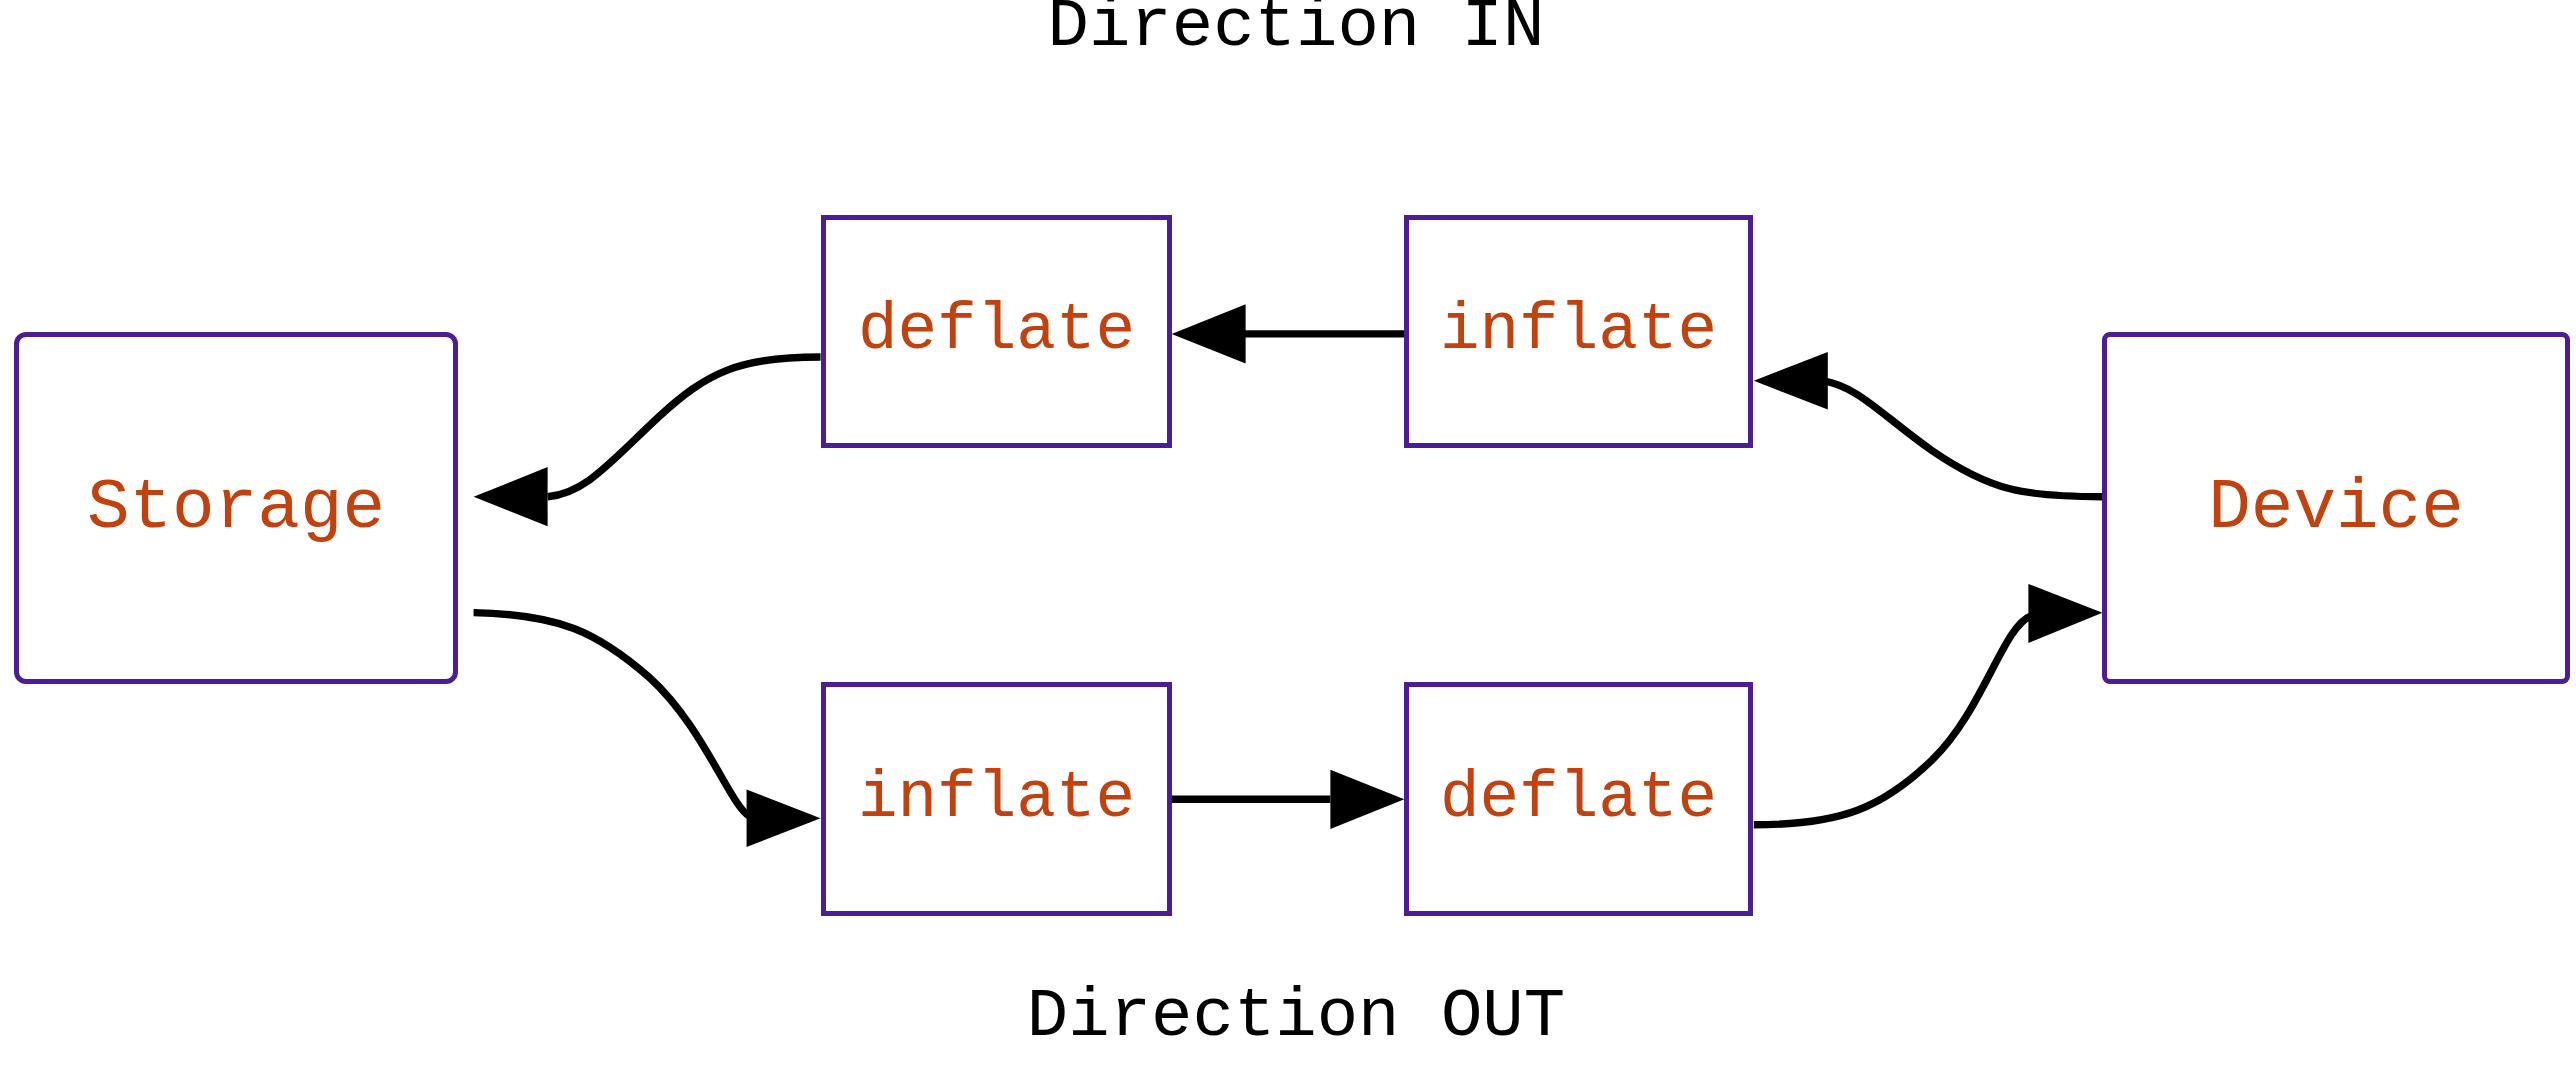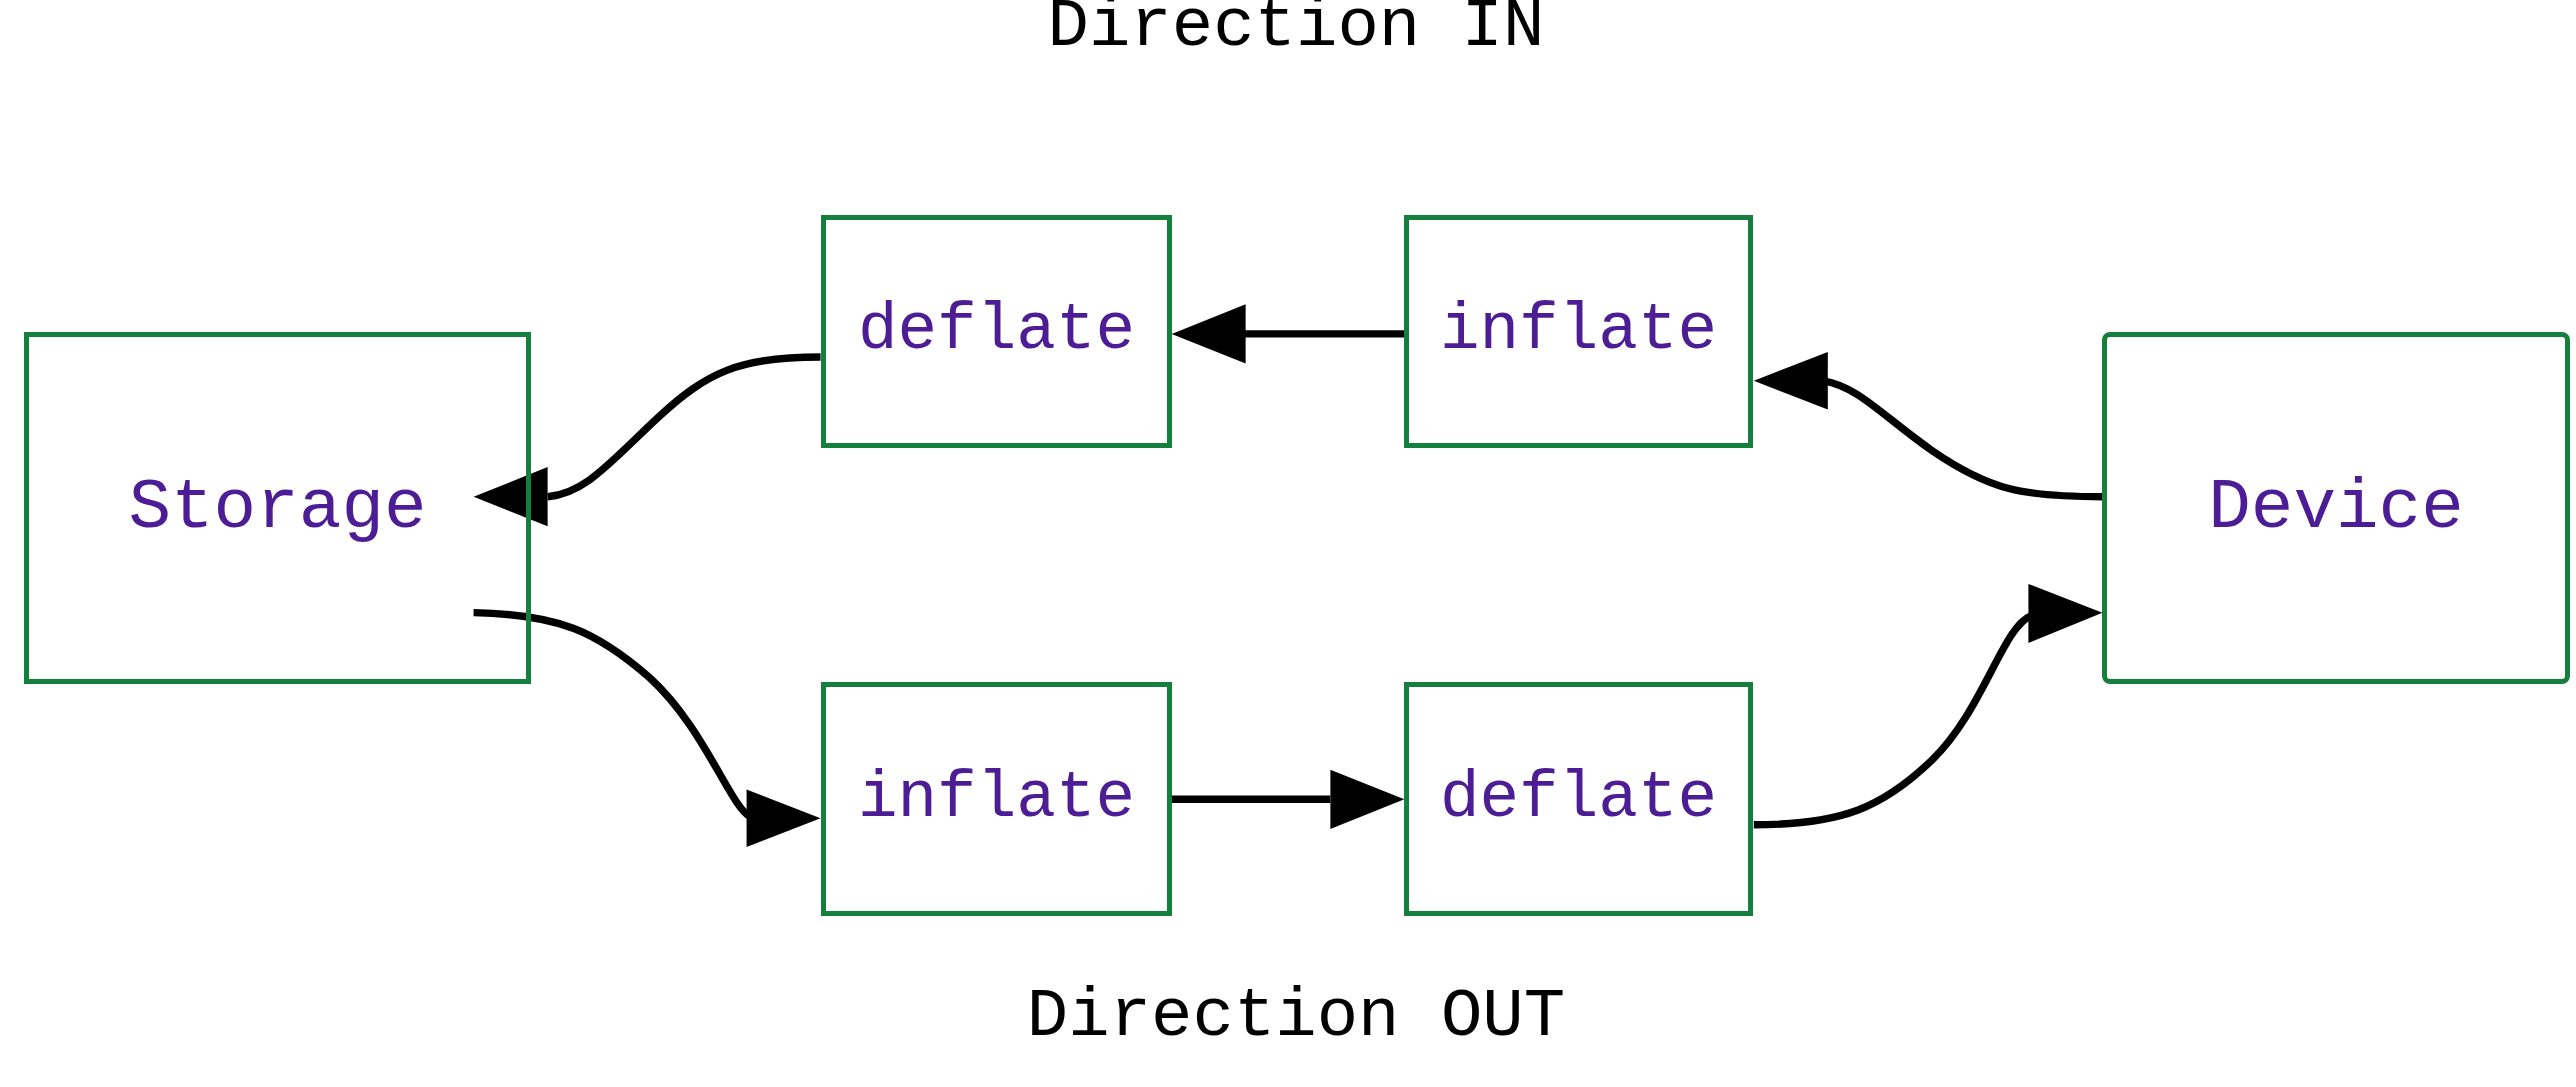--- a/index.html
+++ b/index.html
@@ -22,28 +22,28 @@
   #diagram-svg {
     position: absolute;
     left: 0;
     top: 0;
     width: 2576px;
     height: 1088px;
   }
   .node-box {
     position: absolute;
     box-sizing: border-box;
-    border: 5px solid #15803d;
+    border: 5px solid #4c1d95;
     background: transparent;
     display: flex;
     flex-direction: column;
     align-items: center;
     justify-content: center;
     text-align: center;
-    color: #4c1d95;
+    color: #c2410c;
     line-height: 1.22;
   }
   .node-label {
     display: block;
     white-space: nowrap;
   }
   .node-storage-daemon { font-size: 71px; }
   .node-device         { font-size: 71px; }
   .node-codec          { font-size: 66px; }
 
@@ -99,21 +99,21 @@
     </g>
 
     <g>
       <path class="edge-path" d="M 2133 1003 C 2240 1003 2290 982 2350 924 C 2412 864 2436 762 2470 749"></path>
       <polygon class="edge-head" points="2557,745 2467,710 2467,782"></polygon>
     </g>
   </svg>
 
   <div class="caption" style="left:885px; top:-7.4px; width:822px;">Direction IN</div>
 
-  <div class="node-box node-storage-daemon" style="left:24px; top:332px; width:507px; height:352px;">
+  <div class="node-box node-storage-daemon" style="left:14px; top:332px; width:444px; height:352px;border-radius:12px;">
     <span class="node-label">Storage</span>
   </div>
 
   <div class="node-box node-codec" style="left:821px; top:215px; width:351px; height:233px;">
     <span class="node-label">deflate</span>
   </div>
 
   <div class="node-box node-codec" style="left:1404px; top:215px; width:349px; height:233px;">
     <span class="node-label">inflate</span>
   </div>

